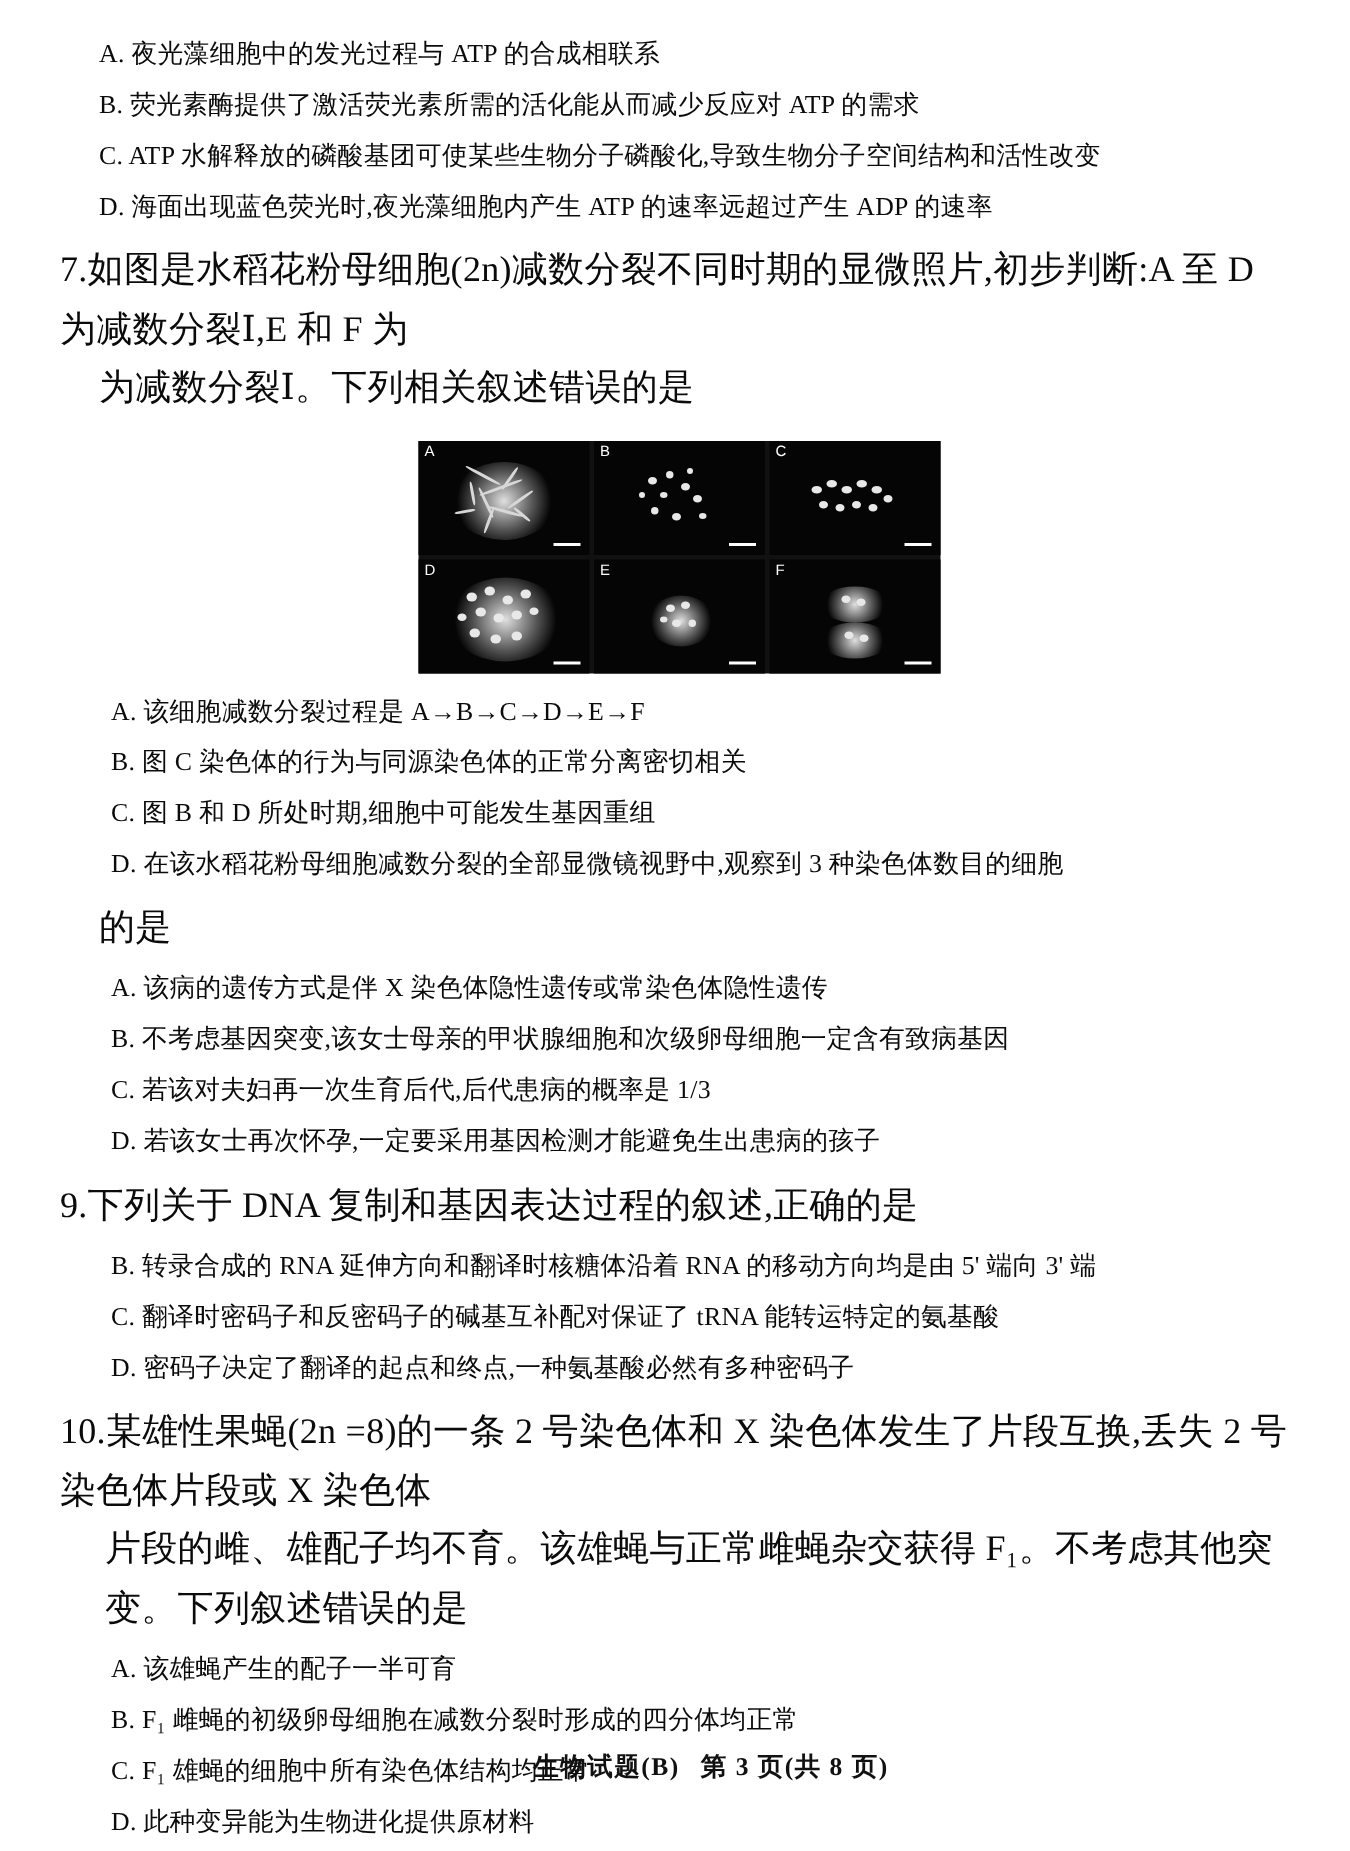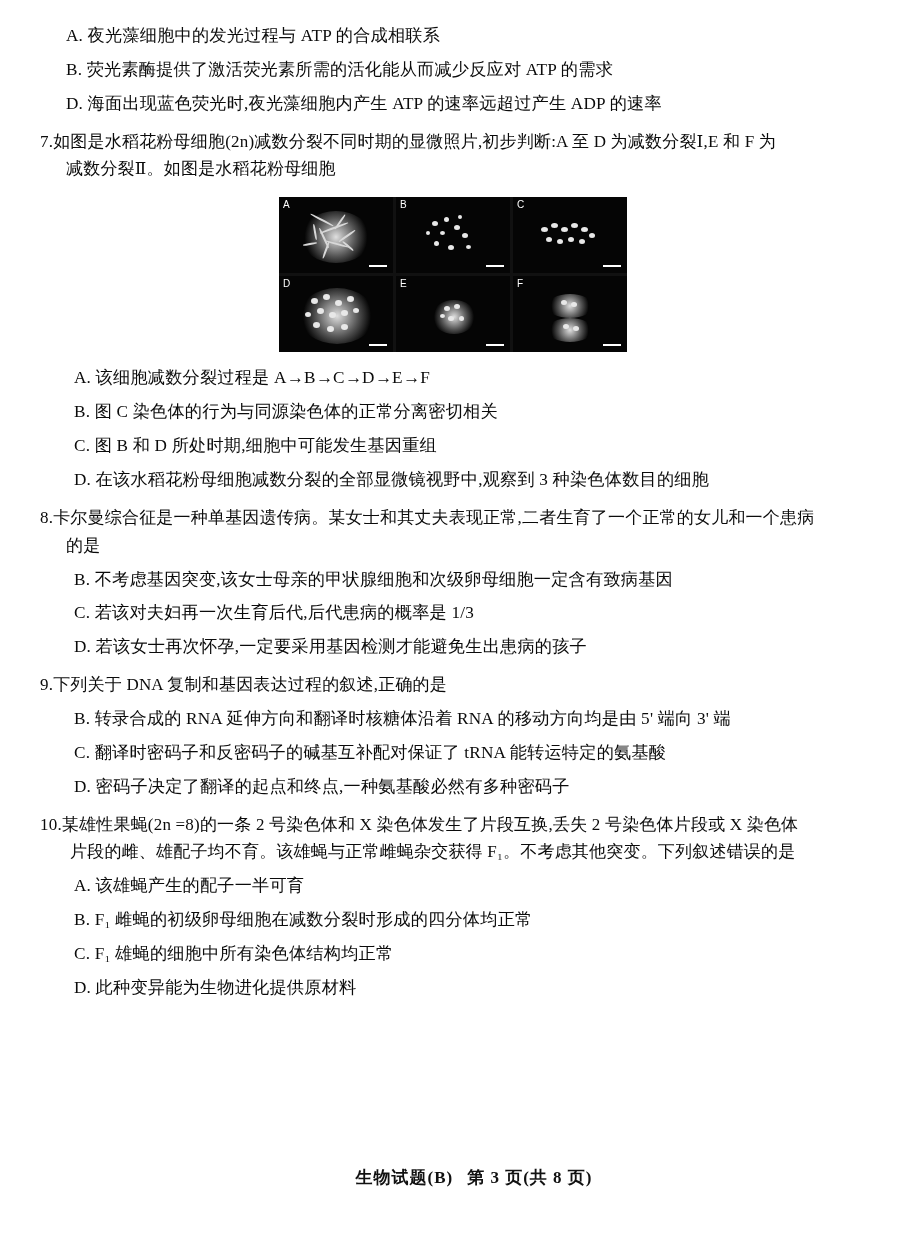--- a/index.html
+++ b/index.html
@@ -35,21 +35,21 @@
   
   .opt {
     font-size: 17.2px;
     line-height: 1.62;
     letter-spacing: 0.2px;
     margin: 0 0 6px 0;
   }
   .opt-indent-1 { padding-left: 26px; }
   .opt-indent-2 { padding-left: 34px; }
   .stem {
-    font-size: 17px;
+    font-size: 24px;
     line-height: 1.64;
     letter-spacing: 0.2px;
     text-indent: 0;
     margin: 0;
   }
   .stem .num {
     font-family: "Liberation Serif", serif;
   }
   .stem-cont {
     padding-left: 26px;
@@ -131,30 +131,31 @@
 </style>
 </head>
 <body>
 
 <div class="page">
   <div class="content">
 
     <div>
       <div class="opt opt-indent-1">A. 夜光藻细胞中的发光过程与 ATP 的合成相联系</div>
       <div class="opt opt-indent-1">B. 荧光素酶提供了激活荧光素所需的活化能从而减少反应对 ATP 的需求</div>
+      <div class="opt opt-indent-1">C. ATP 水解释放的磷酸基团可使某些生物分子磷酸化,导致生物分子空间结构和活性改变</div>
       <div class="opt opt-indent-1">D. 海面出现蓝色荧光时,夜光藻细胞内产生 ATP 的速率远超过产生 ADP 的速率</div>
     </div>
 
     <div class="q-spacer-sm"></div>
 
     <div class="q">
       <div class="stem">
         <span class="num">7.</span><span>如图是水稻花粉母细胞(2n)减数分裂不同时期的显微照片,初步判断:A 至 D 为减数分裂Ⅰ,E 和 F 为</span>
       </div>
-      <div class="stem stem-cont">减数分裂Ⅱ。如图是水稻花粉母细胞</div>
+      <div class="stem stem-cont">为减数分裂Ⅰ。下列相关叙述错误的是</div>
 
       <div class="figure">
         <div class="microgrid">
 
           <div class="cellimg">
             <span class="lbl">A</span>
             <div class="glow" style="left:22px;top:14px;width:70px;height:52px;"></div>
             <div class="streak" style="left:30px;top:22px;width:26px;height:2px;transform:rotate(28deg);"></div>
             <div class="streak" style="left:40px;top:30px;width:30px;height:2px;transform:rotate(-20deg);"></div>
             <div class="streak" style="left:34px;top:40px;width:22px;height:2px;transform:rotate(65deg);"></div>
@@ -243,25 +244,23 @@
 
       <div class="opt opt-indent-2">A. 该细胞减数分裂过程是 A→B→C→D→E→F</div>
       <div class="opt opt-indent-2">B. 图 C 染色体的行为与同源染色体的正常分离密切相关</div>
       <div class="opt opt-indent-2">C. 图 B 和 D 所处时期,细胞中可能发生基因重组</div>
       <div class="opt opt-indent-2">D. 在该水稻花粉母细胞减数分裂的全部显微镜视野中,观察到 3 种染色体数目的细胞</div>
     </div>
 
     <div class="q-spacer-sm"></div>
 
     <div class="q">
-      <div class="stem">
-        <span class="num">8.</span><span>卡尔曼综合征是一种单基因遗传病。某女士和其丈夫表现正常,二者生育了一个正常的女儿和一个患病</span>
-      </div>
       <div class="stem stem-cont">的是</div>
       <div style="height:6px"></div>
+      <div class="opt opt-indent-2">A. 该病的遗传方式是伴 X 染色体隐性遗传或常染色体隐性遗传</div>
       <div class="opt opt-indent-2">B. 不考虑基因突变,该女士母亲的甲状腺细胞和次级卵母细胞一定含有致病基因</div>
       <div class="opt opt-indent-2">C. 若该对夫妇再一次生育后代,后代患病的概率是 1/3</div>
       <div class="opt opt-indent-2">D. 若该女士再次怀孕,一定要采用基因检测才能避免生出患病的孩子</div>
     </div>
 
     <div class="q-spacer-sm"></div>
 
     <div class="q">
       <div class="stem">
         <span class="num">9.</span><span>下列关于 DNA 复制和基因表达过程的叙述,正确的是</span>

